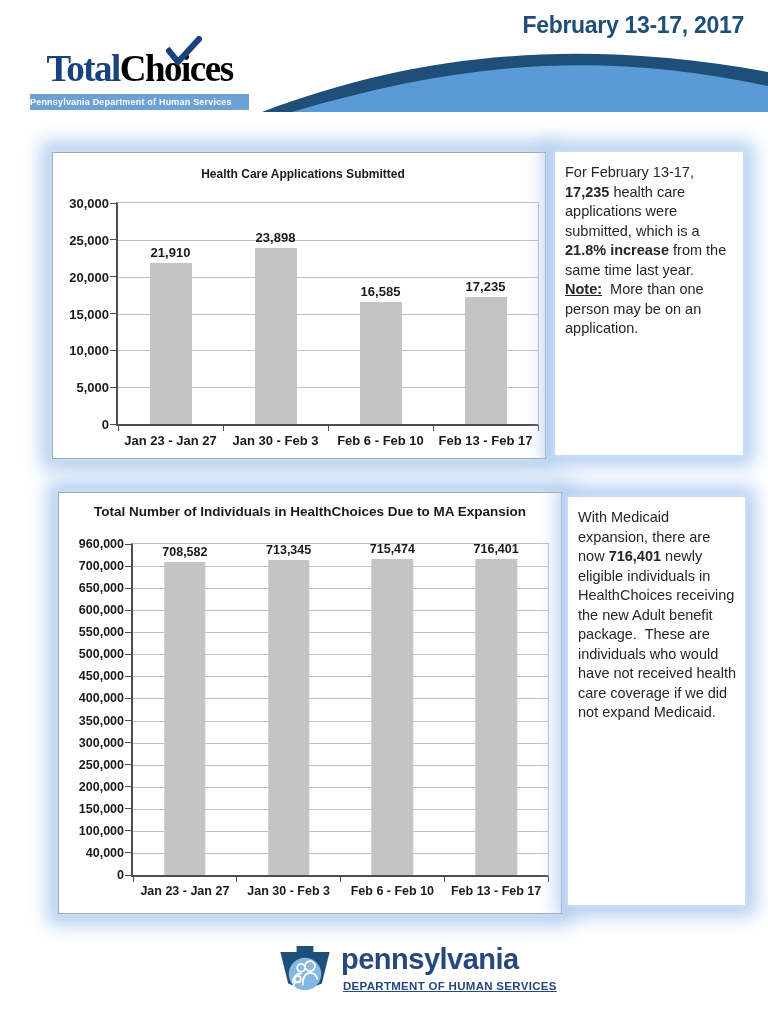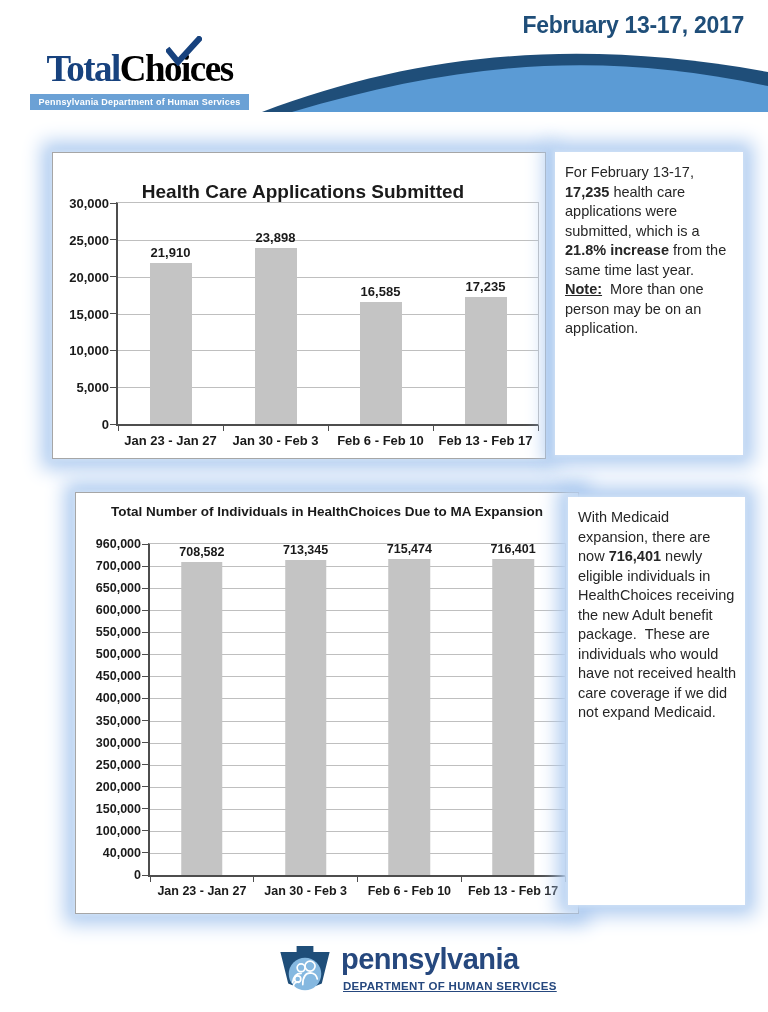--- a/index.html
+++ b/index.html
@@ -11,36 +11,36 @@
   .report-date{position:absolute;top:12px;right:24px;font-size:23px;font-weight:700;
                color:#1F4E79;letter-spacing:-0.3px;}
   .wave-svg{position:absolute;left:0;top:0;width:768px;height:112px;display:block;}
   .logo{position:absolute;left:30px;top:46px;width:219px;height:64px;background:#ffffff;z-index:2;}
   .logo-text{position:relative;height:48px;font-family:"Liberation Serif",serif;font-weight:700;
              font-size:37px;letter-spacing:-1.5px;line-height:46px;text-align:center;white-space:nowrap;}
   .logo-health{color:#17427E;}
   .logo-choices{color:#000000;}
   .logo-check{position:absolute;left:62%;top:-10px;width:36px;height:30px;}
   .logo-strip{height:16px;background:#6BA1D5;color:#ffffff;font-size:9px;font-weight:700;
-              text-align:center;line-height:16px;letter-spacing:0.2px;}
+              line-height:16px;letter-spacing:0.2px;}
 
   
   .glow-box{position:absolute;background:#ffffff;
             box-shadow:0 0 5px 2px #cfe0f5,0 0 18px 10px #aecbf0;}
   .chart-box{border:1px solid #a6a6a6;}
   #chart-box-1{left:52px;top:152px;width:492px;height:305px;}
   #text-box-1 {left:555px;top:152px;width:188px;height:303px;}
-  #chart-box-2{left:75px;top:492px;width:502px;height:420px;}
+  #chart-box-2{left:58px;top:492px;width:502px;height:420px;}
   #text-box-2 {left:568px;top:497px;width:177px;height:408px;}
 
   .side-text{padding:11px 9px 0 10px;font-size:14.5px;line-height:19.5px;color:#262626;}
 
   
   .chart-title{position:absolute;left:0;right:0;text-align:center;font-weight:700;color:#1a1a1a;}
-  #chart-box-1 .chart-title{top:28px;font-size:19px;margin-left:8px;}
+  #chart-box-1 .chart-title{top:14px;font-size:12px;margin-left:8px;}
   #chart-box-2 .chart-title{top:11px;font-size:13.5px;}
 
   .plot{position:absolute;border-left:2px solid #4d4d4d;border-bottom:2px solid #4d4d4d;
         border-right:1px solid #bfbfbf;border-top:1px solid #bfbfbf;}
   #chart-box-1 .plot{left:63px;top:49px;width:420px;height:221px;}
   #chart-box-2 .plot{left:72px;top:50px;width:415px;height:331px;}
 
   .gridline{position:absolute;left:0;right:0;height:1px;background:#bfbfbf;}
   .bar{position:absolute;bottom:0;background:#c4c4c4;}
   .bar-label{position:absolute;transform:translateX(-50%);font-weight:700;white-space:nowrap;color:#1a1a1a;}

